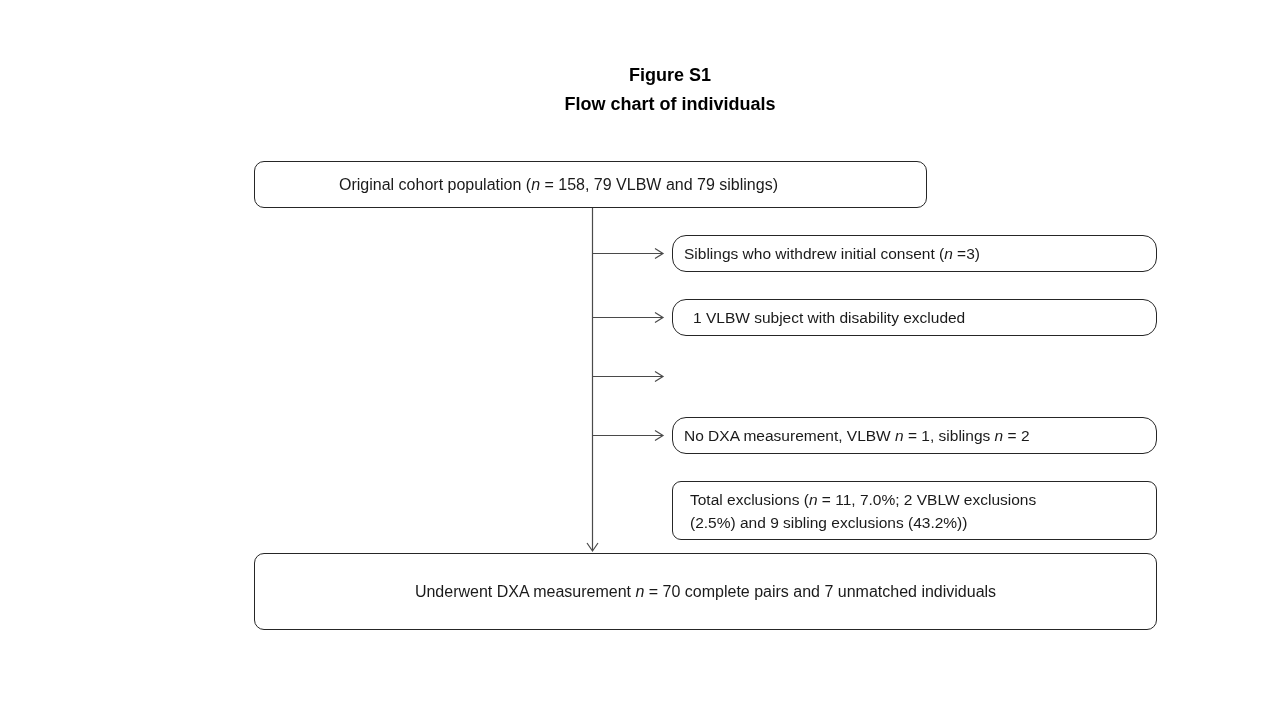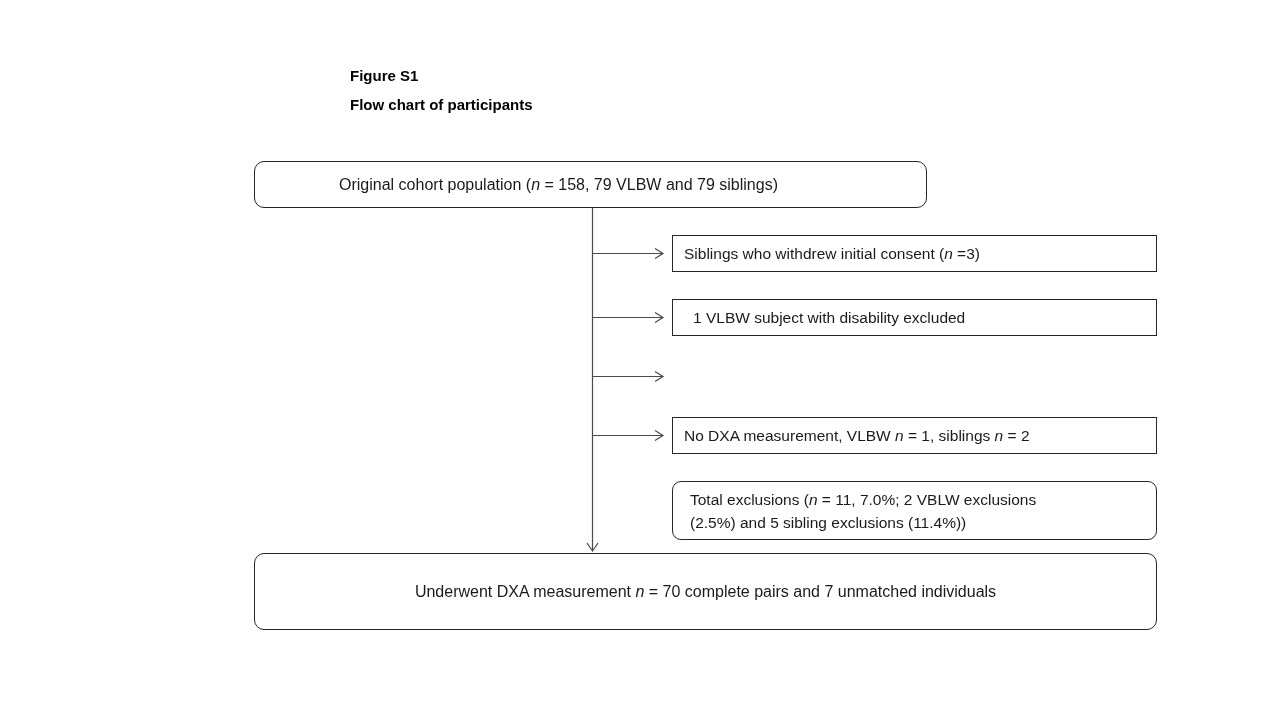--- a/index.html
+++ b/index.html
@@ -13,21 +13,21 @@
   body{
     background:var(--background);
     color:var(--text);
     font-family:"Liberation Sans","DejaVu Sans",sans-serif;
     position:relative;
     overflow:hidden;
   }
   .stage{position:absolute;inset:0;width:1280px;height:720px;}
   .title{
     position:absolute;top:61px;left:350px;width:640px;
-    text-align:left;font-weight:bold;font-size:15px;line-height:29px;
+    text-align:center;font-weight:bold;font-size:18px;line-height:29px;
     color:#000;
   }
   .box{
     position:absolute;
     border:1px solid var(--border);
     border-radius:10px;
     background:var(--background);
     display:flex;
     align-items:center;
     font-size:15.5px;
@@ -36,21 +36,21 @@
   }
   .top-box{
     left:254px;top:161px;width:673px;height:47px;
     justify-content:center;
     padding-right:64px;
     font-size:16px;
   }
   .side-box{
     left:672px;width:485px;height:37px;
     padding-left:11px;
-    border-radius:0;
+    border-radius:14px;
   }
   .side-box.b1{top:235px;}
   .side-box.b2{top:299px;padding-left:20px;}
   .side-box.b3{top:358px;}
   .side-box.b4{top:417px;text-align:center;}
   .tall-box{
     left:672px;top:481px;width:485px;height:59px;
     padding-left:17px;
     flex-direction:column;
     align-items:flex-start;
@@ -74,21 +74,21 @@
   }
   i{font-style:italic;}
 </style>
 </head>
 <body>
 
 <div class="stage">
 
   <div class="title">
     <div>Figure S1</div>
-    <div>Flow chart of participants</div>
+    <div>Flow chart of individuals</div>
   </div>
 
   <svg class="arrows" width="1280" height="720" viewBox="0 0 1280 720">
     <line x1="592.5" y1="208" x2="592.5" y2="550"></line>
     <polyline points="587,543 592.5,551 598,543"></polyline>
 
     <line x1="592.5" y1="253.5" x2="662" y2="253.5"></line>
     <polyline points="655,248.5 663,253.5 655,258.5"></polyline>
 
     <line x1="592.5" y1="317.5" x2="662" y2="317.5"></line>
@@ -113,20 +113,20 @@
     <span>1 VLBW subject with disability excluded</span>
   </div>
 
 
   <div class="box side-box b4">
     <span>No DXA measurement, VLBW <i>n</i> = 1, siblings <i>n</i> = 2</span>
   </div>
 
   <div class="box tall-box">
     <span>Total exclusions (<i>n</i> = 11, 7.0%; 2 VBLW exclusions</span>
-    <span>(2.5%) and 5 sibling exclusions (11.4%))</span>
+    <span>(2.5%) and 9 sibling exclusions (43.2%))</span>
   </div>
 
   <div class="box bottom-box">
     <span>Underwent DXA measurement <i>n</i> = 70 complete pairs and 7 unmatched individuals</span>
   </div>
 
 </div>
 
 </body></html>

